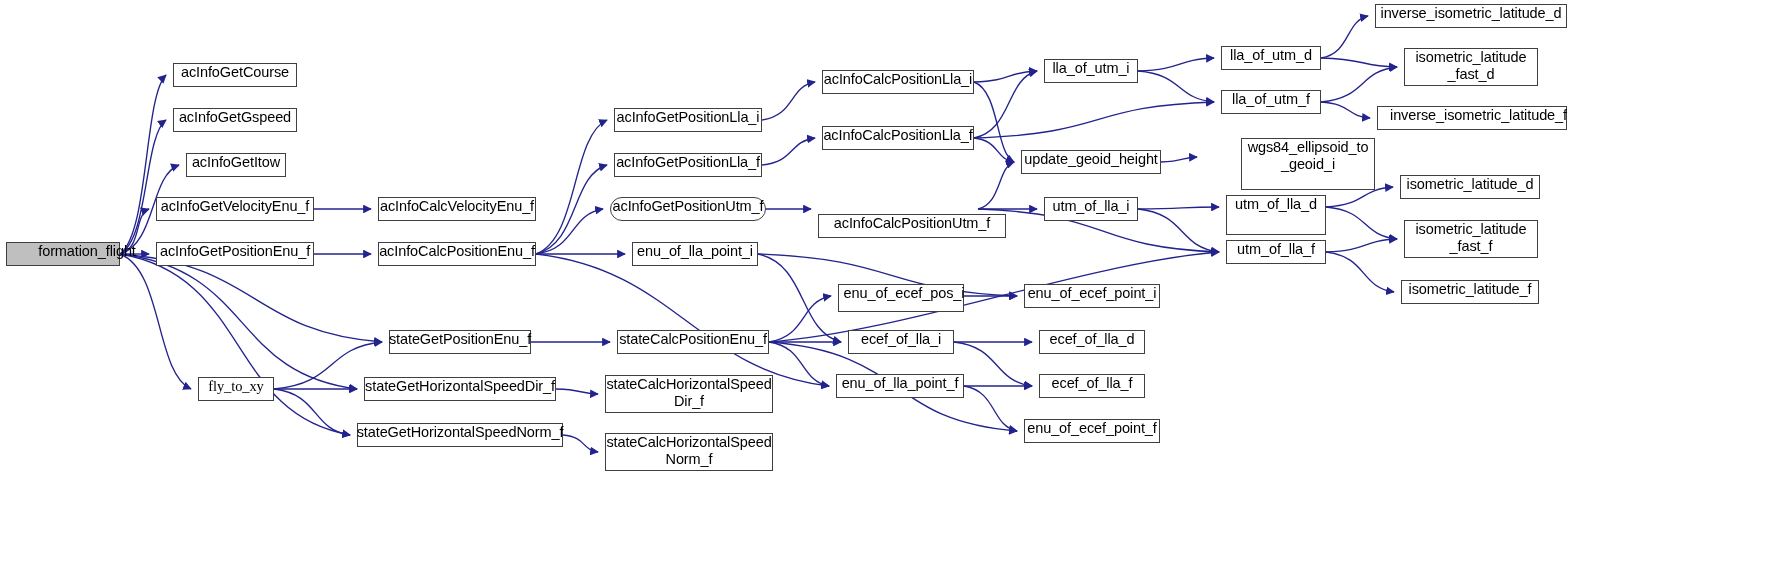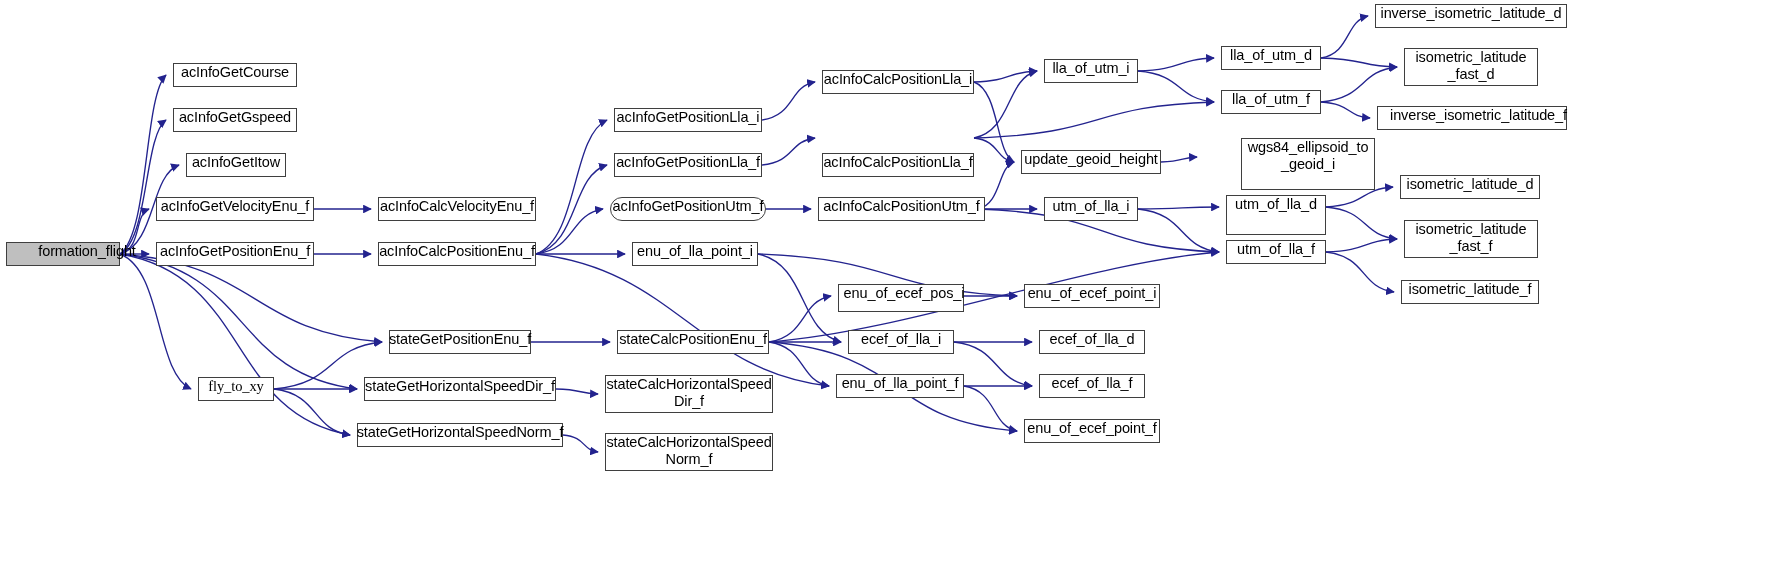--- a/index.html
+++ b/index.html
@@ -134,22 +134,22 @@
       <div class="node" style="left: 614px; top: 108px; width: 148px; height: 24px;"><span class="node-label">acInfoGetPositionLla_i</span></div>
       <div class="node" style="left: 614px; top: 153px; width: 148px; height: 24px;"><span class="node-label">acInfoGetPositionLla_f</span></div>
       <div class="node" style="left: 610px; top: 197px; width: 156px; height: 24px; border-radius: 12px;"><span class="node-label">acInfoGetPositionUtm_f</span></div>
       <div class="node" style="left: 632px; top: 242px; width: 126px; height: 24px;"><span class="node-label">enu_of_lla_point_i</span></div>
       <div class="node" style="left: 617px; top: 330px; width: 152px; height: 24px;"><span class="node-label">stateCalcPositionEnu_f</span></div>
       <div class="node" style="left: 605px; top: 375px; width: 168px; height: 38px;"><span class="node-label">stateCalcHorizontalSpeed
 Dir_f</span></div>
       <div class="node" style="left: 605px; top: 433px; width: 168px; height: 38px;"><span class="node-label">stateCalcHorizontalSpeed
 Norm_f</span></div>
       <div class="node" style="left: 822px; top: 70px; width: 152px; height: 24px;"><span class="node-label">acInfoCalcPositionLla_i</span></div>
-      <div class="node" style="left: 822px; top: 126px; width: 152px; height: 24px; margin-top: 27px;"><span class="node-label">acInfoCalcPositionLla_f</span></div>
-      <div class="node" style="left: 818px; top: 197px; width: 167px; height: 24px;"><span class="node-label">acInfoCalcPositionUtm_f</span></div>
+      <div class="node" style="left: 822px; top: 126px; width: 152px; height: 24px;"><span class="node-label">acInfoCalcPositionLla_f</span></div>
+      <div class="node" style="left: 818px; top: 214px; width: 188px; height: 24px;"><span class="node-label">acInfoCalcPositionUtm_f</span></div>
       <div class="node" style="left: 838px; top: 284px; width: 126px; height: 28px; padding-left: 6px;"><span class="node-label">enu_of_ecef_pos_i</span></div>
       <div class="node" style="left: 848px; top: 330px; width: 106px; height: 24px;"><span class="node-label">ecef_of_lla_i</span></div>
       <div class="node" style="left: 836px; top: 374px; width: 128px; height: 24px;"><span class="node-label">enu_of_lla_point_f</span></div>
       <div class="node" style="left: 1044px; top: 59px; width: 94px; height: 24px;"><span class="node-label">lla_of_utm_i</span></div>
       <div class="node" style="left: 1021px; top: 150px; width: 140px; height: 24px;"><span class="node-label">update_geoid_height</span></div>
       <div class="node" style="left: 1044px; top: 197px; width: 94px; height: 24px;"><span class="node-label">utm_of_lla_i</span></div>
       <div class="node" style="left: 1024px; top: 284px; width: 136px; height: 24px;"><span class="node-label">enu_of_ecef_point_i</span></div>
       <div class="node" style="left: 1039px; top: 330px; width: 106px; height: 24px;"><span class="node-label">ecef_of_lla_d</span></div>
       <div class="node" style="left: 1039px; top: 374px; width: 106px; height: 24px;"><span class="node-label">ecef_of_lla_f</span></div>
       <div class="node" style="left: 1024px; top: 419px; width: 136px; height: 24px;"><span class="node-label">enu_of_ecef_point_f</span></div>

